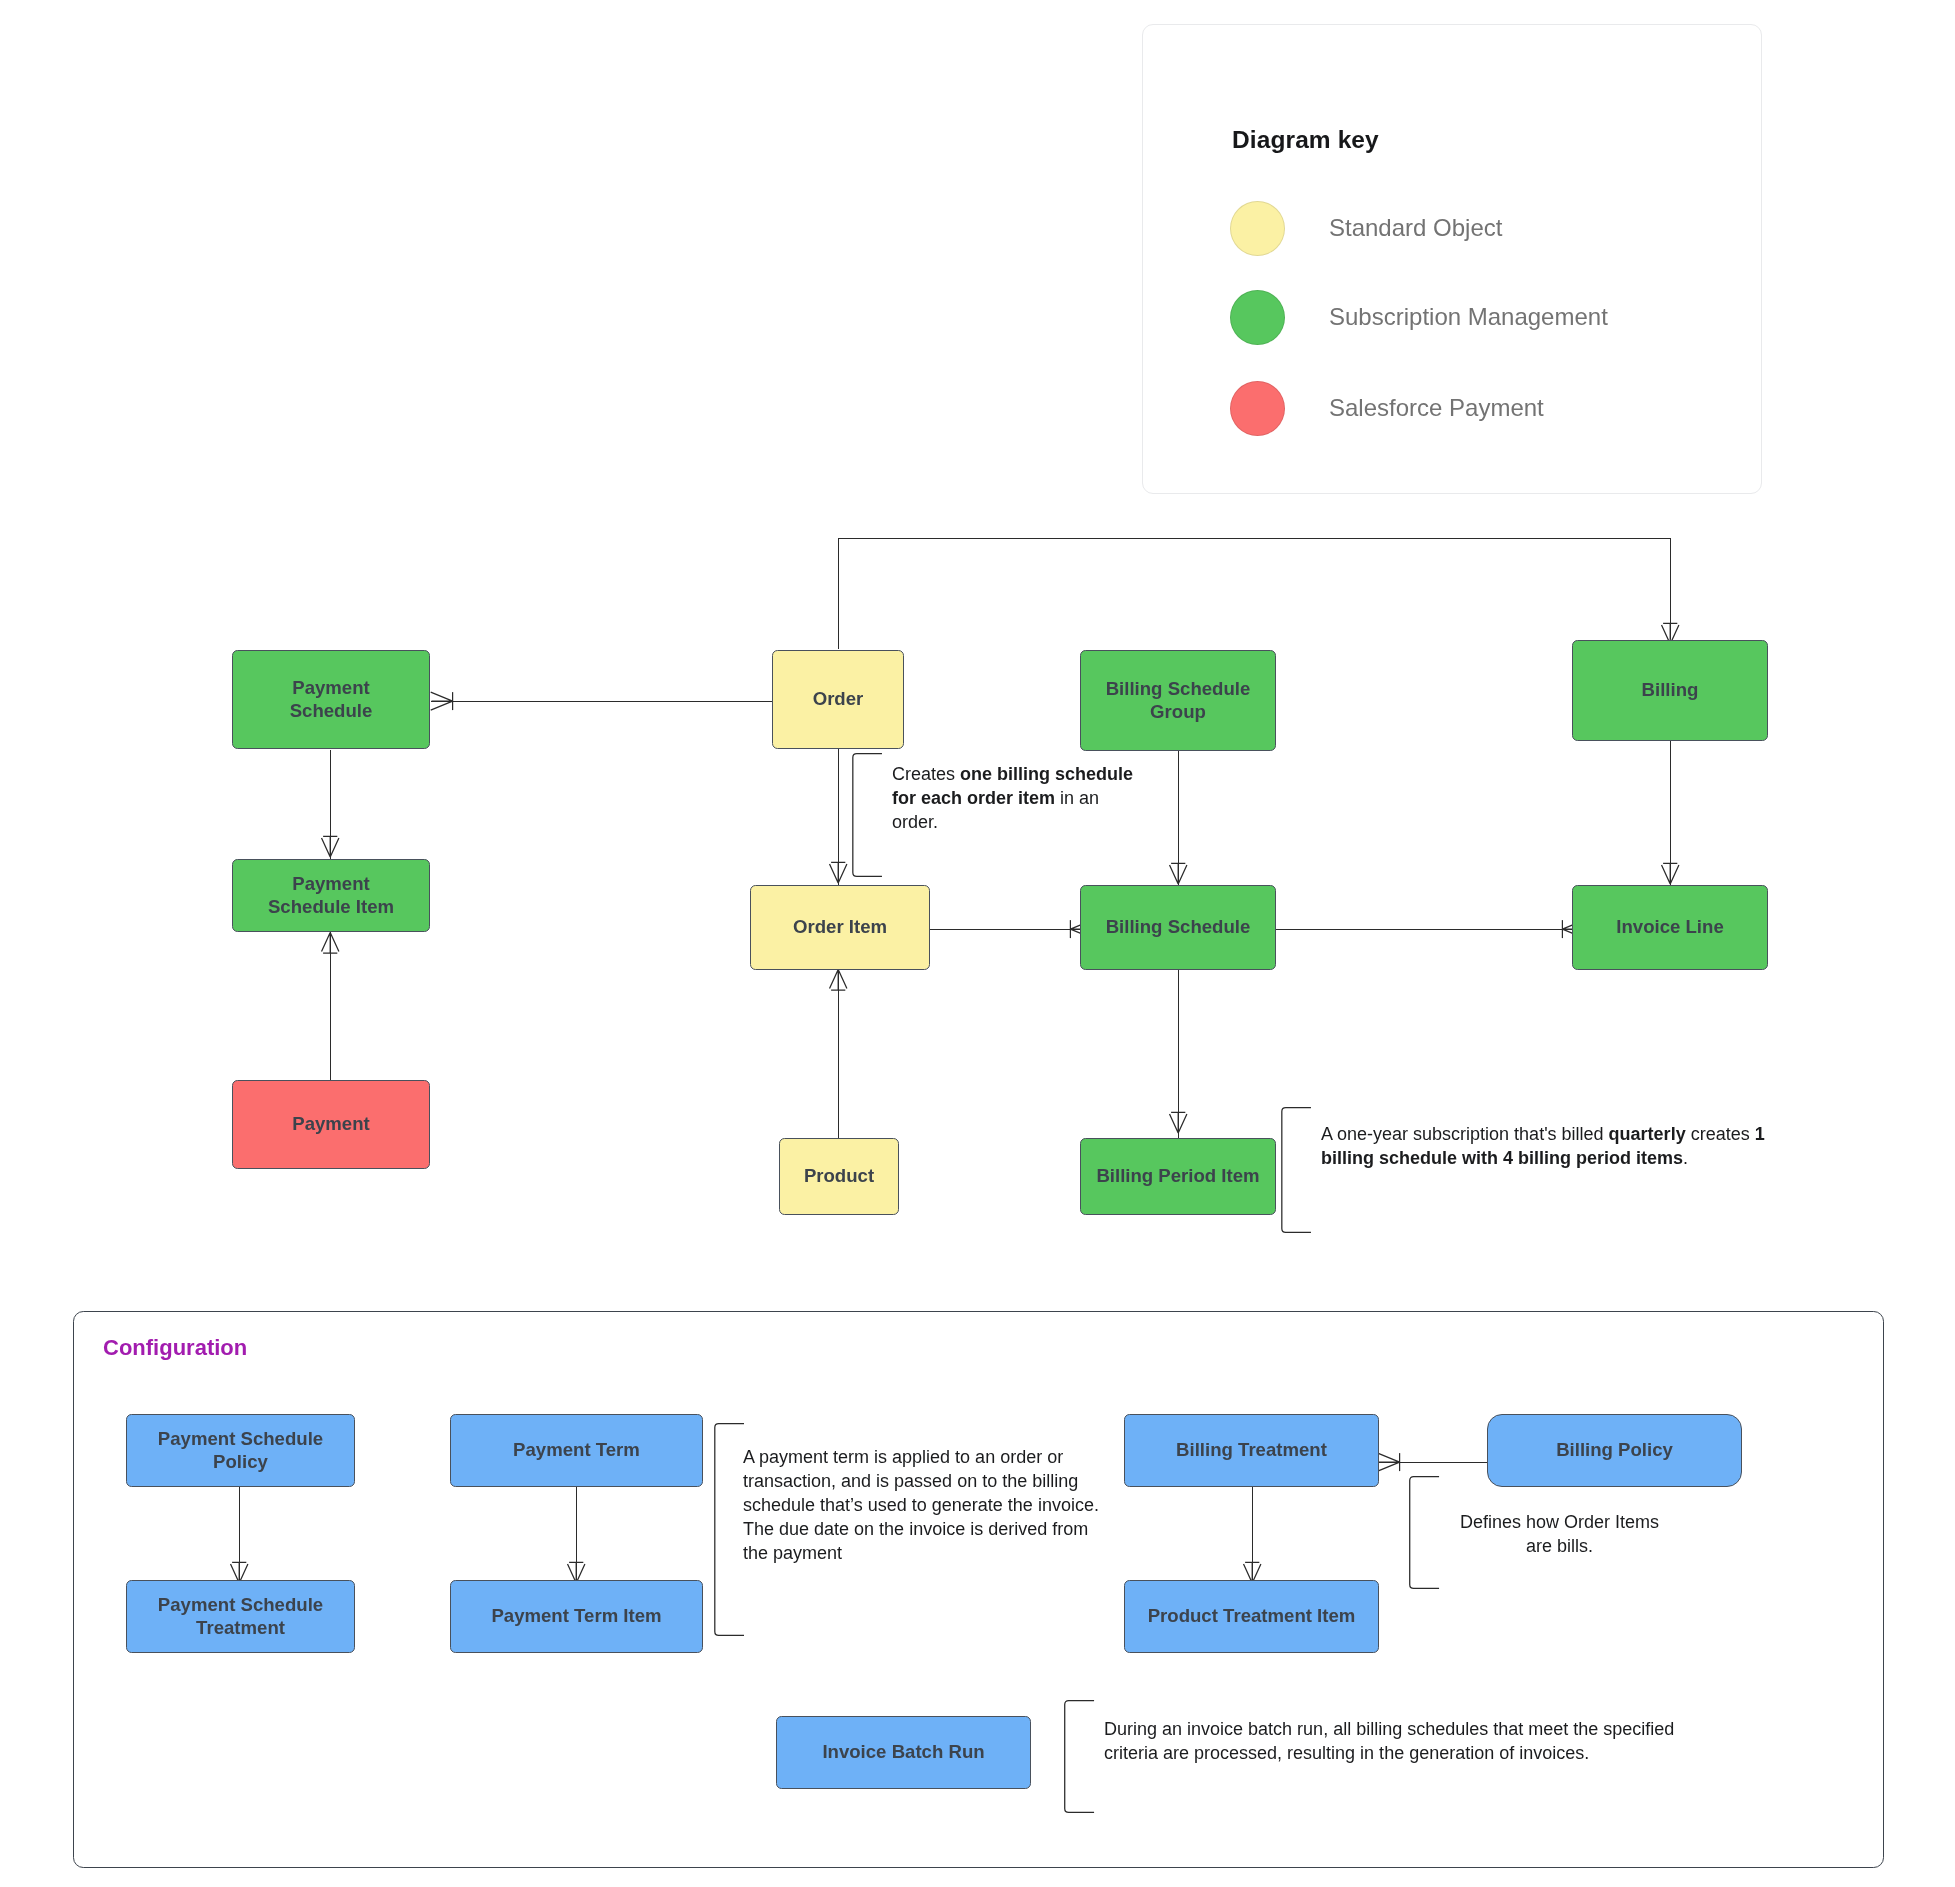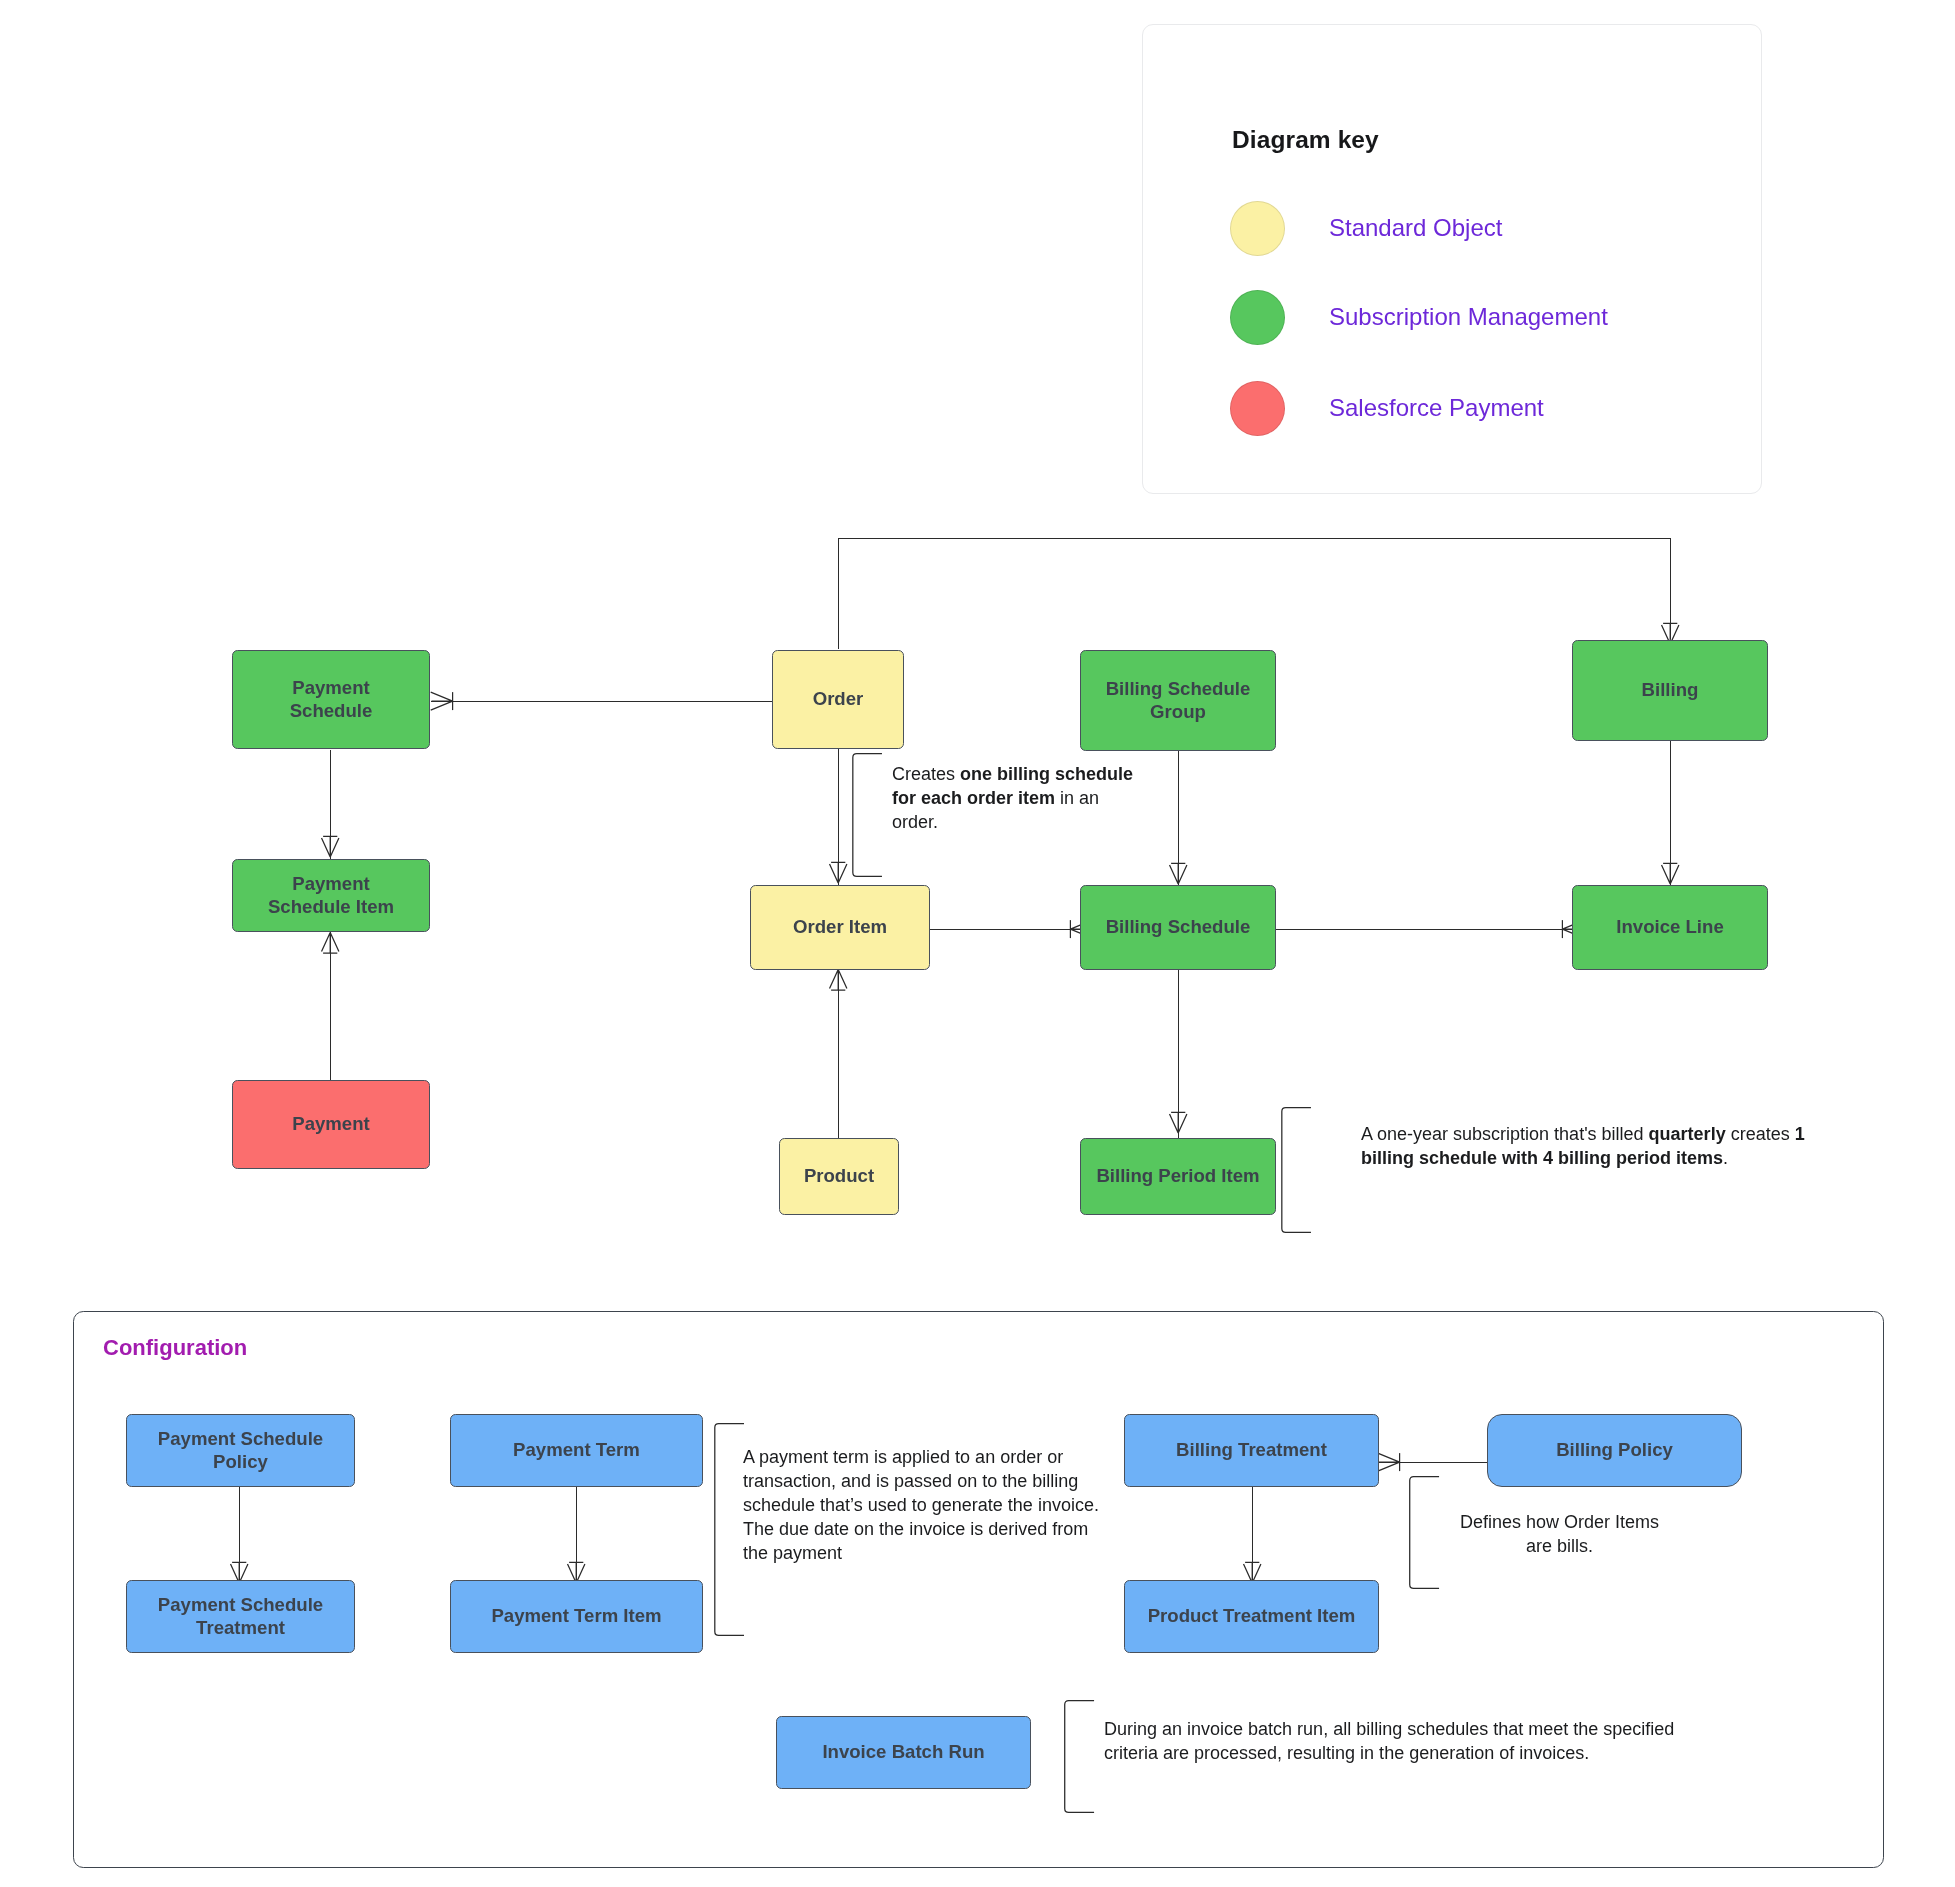--- a/index.html
+++ b/index.html
@@ -19,21 +19,21 @@
   .key-title{
     position:absolute;left:89px;top:101px;
     font-size:24.5px;font-weight:bold;color:#17181a;letter-spacing:0.1px;
   }
   .key-row{position:absolute;left:87px;height:55px;}
   .key-dot{
     position:absolute;left:0;top:0;width:55px;height:55px;border-radius:50%;
     border:0.8px solid rgba(0,0,0,.10);box-sizing:border-box;
   }
   .key-label{
-    position:absolute;left:99px;top:13.4px;font-size:24px;color:#6d28d9;white-space:nowrap;
+    position:absolute;left:99px;top:13.4px;font-size:24px;color:#737373;white-space:nowrap;
   }
 
   
   .box{
     position:absolute;box-sizing:border-box;
     border:1.2px solid #49515c;border-radius:5.5px;
     display:flex;align-items:center;justify-content:center;text-align:center;
     font-weight:bold;font-size:18.6px;line-height:1.22;color:#3c434c;
     padding:2.4px 5.5px;z-index:5;
   }
@@ -207,21 +207,21 @@
     </div>
     <div class="txt" style="left:41px;top:11px;width:253px;"><span>Creates </span><b>one billing schedule for each order item</b><span> in an order.</span></div>
   </div>
 
   <div class="note" style="left:1280px;top:1106px;">
     <div class="brk">
       <svg width="32" height="128" viewBox="0 0 80 325">
           <path d="M78,4 L14,4 Q4,4 4,14 L4,311 Q4,321 14,321 L78,321"></path>
         </svg>
     </div>
-    <div class="txt" style="left:41px;top:16.6px;width:462px;margin-left:40px;"><span>A one-year subscription that's billed </span><b>quarterly</b><span> creates </span><b>1 billing schedule with 4 billing period items</b><span>.</span></div>
+    <div class="txt" style="left:41px;top:16.6px;width:462px;"><span>A one-year subscription that's billed </span><b>quarterly</b><span> creates </span><b>1 billing schedule with 4 billing period items</b><span>.</span></div>
   </div>
 
   <div class="config-frame"></div>
   <div class="config-title">Configuration</div>
 
   <div class="ln lnv" style="left:239px;top:1486px;width:1.2px;height:99px;"></div>
   <div class="cf" style="left:225px;top:1560px;">
     <svg width="30" height="24.5" viewBox="0 0 76 62">
         <line x1="18" y1="6" x2="54" y2="6"></line>
         <path d="M36,6 L36,58 M36,58 L14,10 M36,58 L58,10"></path>

